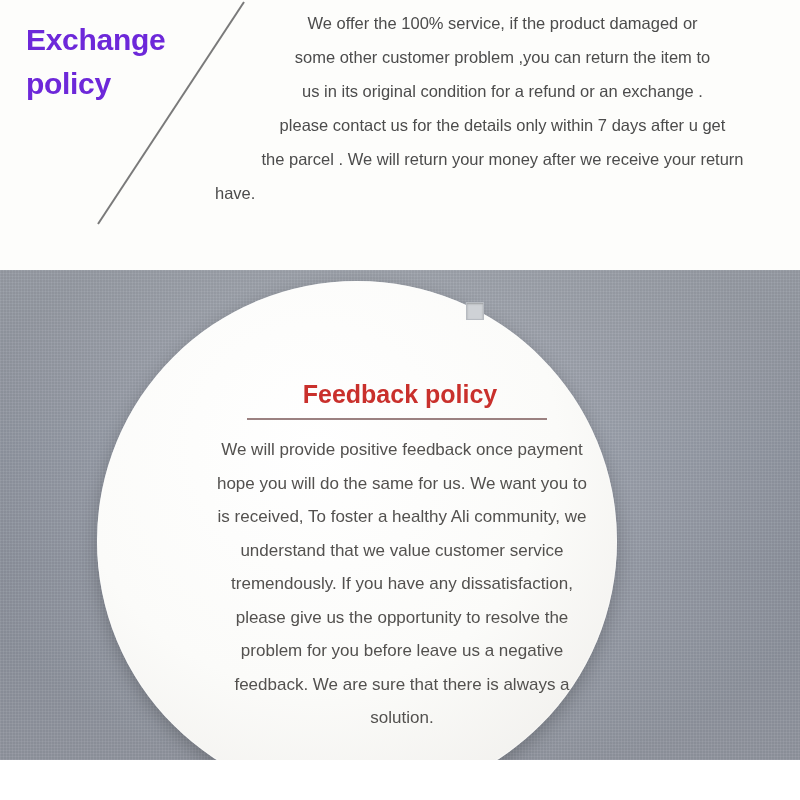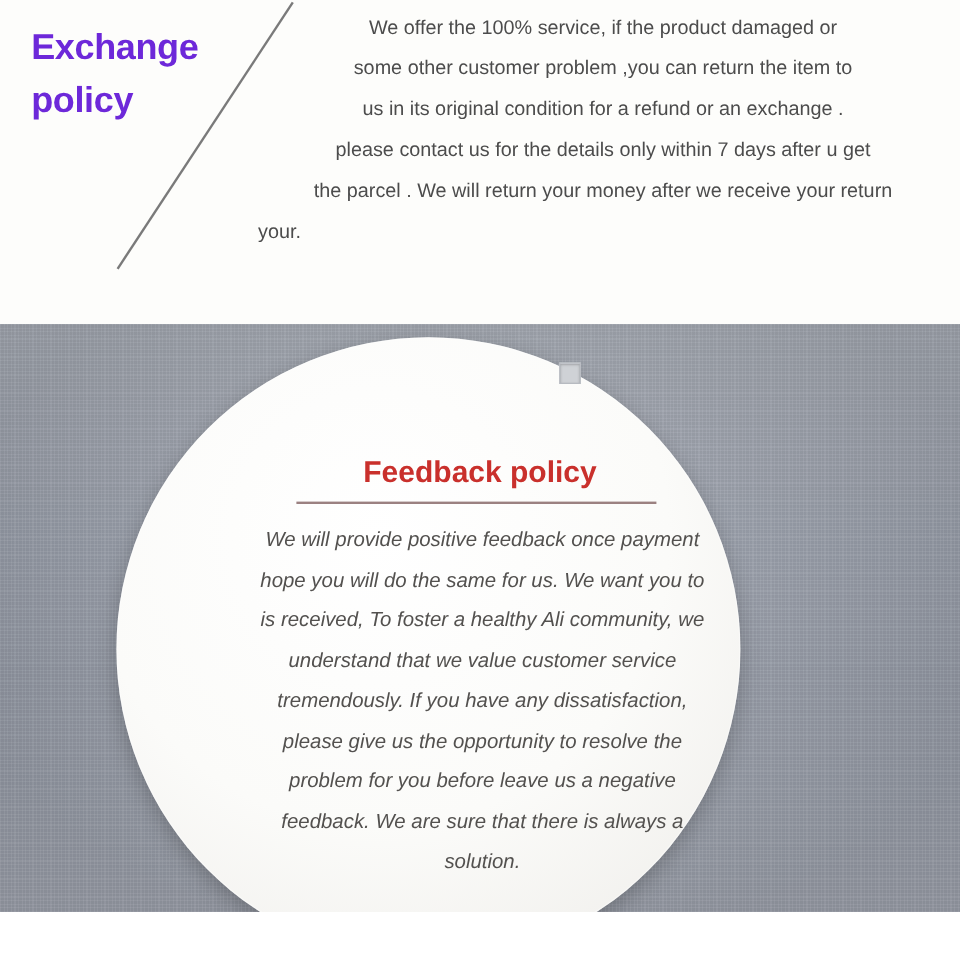--- a/index.html
+++ b/index.html
@@ -148,21 +148,20 @@
     top: 163px;
     width: 560px;
     text-align: center;
     color: #53514f;
     font-size: 17px;
     line-height: 33.5px;
   }
   .feedback-body .ln {
     display: block;
     white-space: nowrap;
-    font-style: italic;
   }
 </style>
 </head>
 <body>
 
 <div class="page">
 
   <div class="exchange-panel">
 
     <div class="exchange-title">
@@ -173,21 +172,21 @@
     <svg class="diagonal-rule" viewBox="0 0 160 230">
       <line x1="152" y1="2" x2="6" y2="224" stroke="#7a7a7a" stroke-width="2"></line>
     </svg>
 
     <div class="exchange-body">
       <span class="ln">We offer the 100% service, if the product damaged or</span>
       <span class="ln">some other customer problem ,you can return the item to</span>
       <span class="ln">us in its original condition for a refund or an exchange .</span>
       <span class="ln">please contact us for the details only within 7 days after u get</span>
       <span class="ln">the parcel . We will return your money after we receive your return</span>
-      <span class="ln left">your.</span>
+      <span class="ln left">have.</span>
     </div>
   </div>
 
   <div class="photo">
     <div class="photo-weave"></div>
     <div class="photo-vignette"></div>
 
     <div class="disc">
       <div class="disc-notch top"></div>
       <div class="disc-notch bottom"></div>

